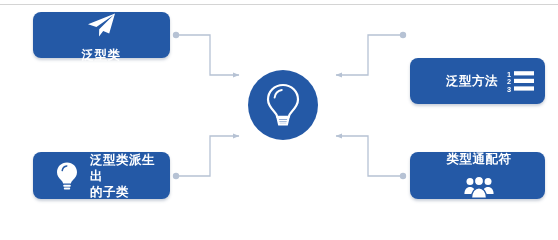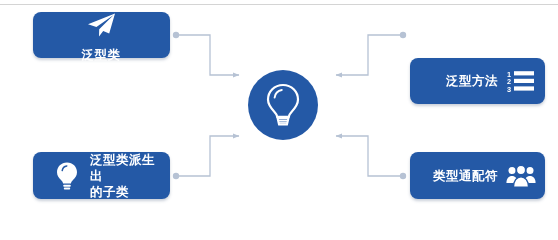--- a/index.html
+++ b/index.html
@@ -77,20 +77,21 @@
     padding: 0 10px 0 12px;
     gap: 9px;
     justify-content: flex-end;
     margin-top: 46px;
   }
   #node-wildcard {
     left: 410px; top: 152px; width: 135px; height: 47px;
     padding: 0 9px 0 12px;
     gap: 8px;
     justify-content: flex-end;
+    flex-direction: column;
   }
   
   #hub {
     position: absolute;
     left: 248px;
     top: 70px;
     width: 70px;
     height: 70px;
     border-radius: 50%;
     background: #2459A6;

